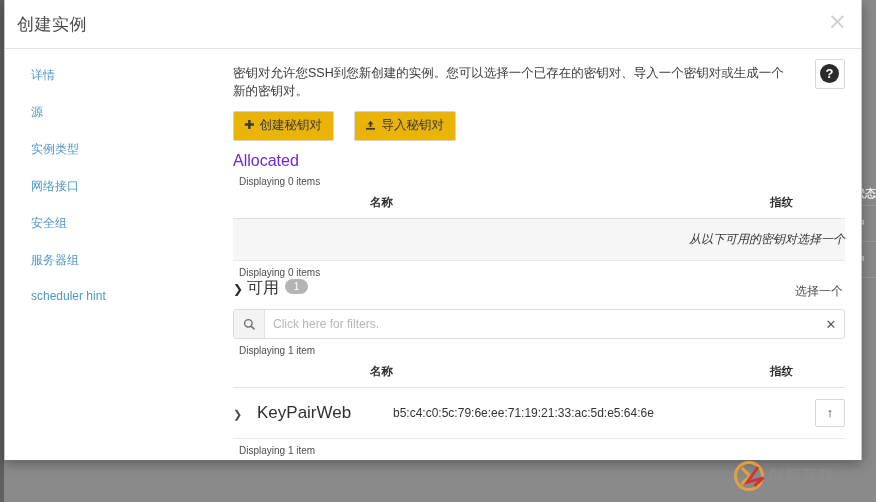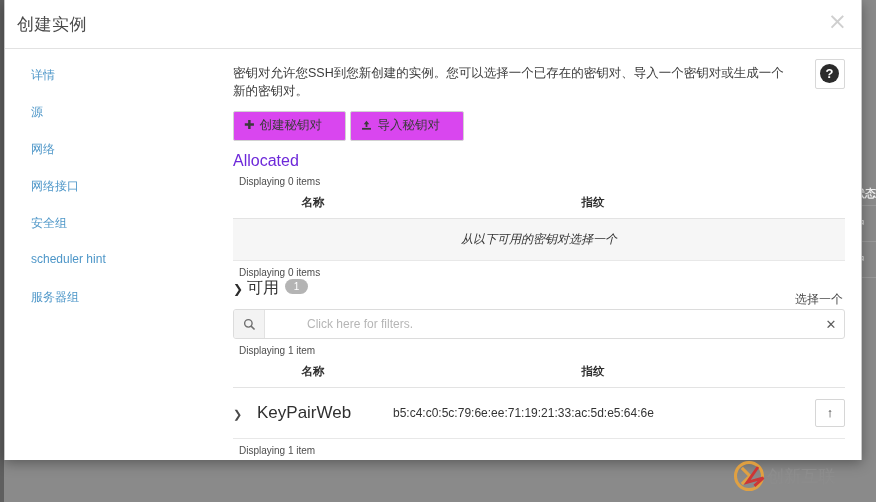--- a/index.html
+++ b/index.html
@@ -164,26 +164,26 @@
     font-size: 13px;
     font-weight: bold;
     line-height: 19px;
     text-align: center;
   }
 
   .btn-row { margin-top: 11px; }
   .btn {
     display: inline-block;
     border: 1px solid #d2d2d2;
-    background: #d946ef;
+    background: #eab308;
     border-radius: 2px;
     font-size: 12.5px;
     color: #3a3a3a;
-    padding: 5px 23px 6px 10px;
-    margin-right: 0;
+    padding: 5px 11px 6px 10px;
+    margin-right: 16px;
     cursor: pointer;
     white-space: nowrap;
   }
   .btn .ic { margin-right: 5px; font-weight: bold; }
   .ic-upload svg { vertical-align: -2px; }
 
   .section-title {
     margin-top: 11px;
     font-size: 16px;
     color: #6d28d9;
@@ -196,38 +196,38 @@
     padding-left: 6px;
   }
 
   table.dtable {
     width: 100%;
     border-collapse: collapse;
     margin-top: 6px;
     table-layout: fixed;
   }
   table.dtable th {
-    text-align: center;
+    text-align: right;
     font-size: 11.5px;
     color: #2f2f2f;
     font-weight: bold;
     padding: 2px 0 8px 0;
     border-bottom: 1px solid #e3e3e3;
   }
   th.c-name  { width: 160px; padding-left: 24px; }
   th.c-fp    { width: auto; }
   th.c-act   { width: 52px; }
   table.dtable td {
     font-size: 12px;
     color: #333;
     border-bottom: 1px solid #e8e8e8;
   }
   .empty-row td {
     background: #f6f6f6;
-    text-align: center;
+    text-align: right;
     font-style: italic;
     color: #555;
     padding: 12px 0;
     font-size: 12.5px;
   }
 
   .avail-head {
     position: relative;
     padding-bottom: 4px;
   }
@@ -250,36 +250,35 @@
     background: #b4b4b4;
     color: #fff;
     font-size: 10px;
     text-align: center;
     vertical-align: 3px;
     margin-left: 6px;
   }
   .avail-link {
     position: absolute;
     right: 2px;
-    top: 13px;
+    top: 5px;
     font-size: 12px;
     color: #4a4a4a;
     cursor: pointer;
   }
 
   .filter-bar {
     display: flex;
     align-items: stretch;
     border: 1px solid #dcdcdc;
     border-radius: 3px;
     background: #fff;
     margin-top: 6px;
     height: 28px;
     overflow: hidden;
-    gap: 34px;
   }
   .filter-icon {
     width: 30px;
     background: #f3f3f3;
     border-right: 1px solid #e2e2e2;
     display: flex;
     align-items: center;
     justify-content: center;
     color: #6f6f6f;
     cursor: pointer;
@@ -360,25 +359,25 @@
     <div class="modal-header">
       <div class="modal-title">创建实例</div>
       <div class="modal-close">×</div>
     </div>
 
     <div class="modal-body">
 
       <div class="sidebar">
         <div class="nav-item">详情</div>
         <div class="nav-item">源</div>
-        <div class="nav-item">网络</div>
+        <div class="nav-item">实例类型</div>
         <div class="nav-item">网络接口</div>
         <div class="nav-item">安全组</div>
+        <div class="nav-item">服务器组</div>
         <div class="nav-item">scheduler hint</div>
-        <div class="nav-item">服务器组</div>
       </div>
 
       <div class="content">
 
         <div class="intro-row">
           <div class="intro-text">密钥对允许您SSH到您新创建的实例。您可以选择一个已存在的密钥对、导入一个密钥对或生成一个新的密钥对。</div>
           <div class="help-btn">
             <div class="help-glyph">?</div>
           </div>
         </div>

